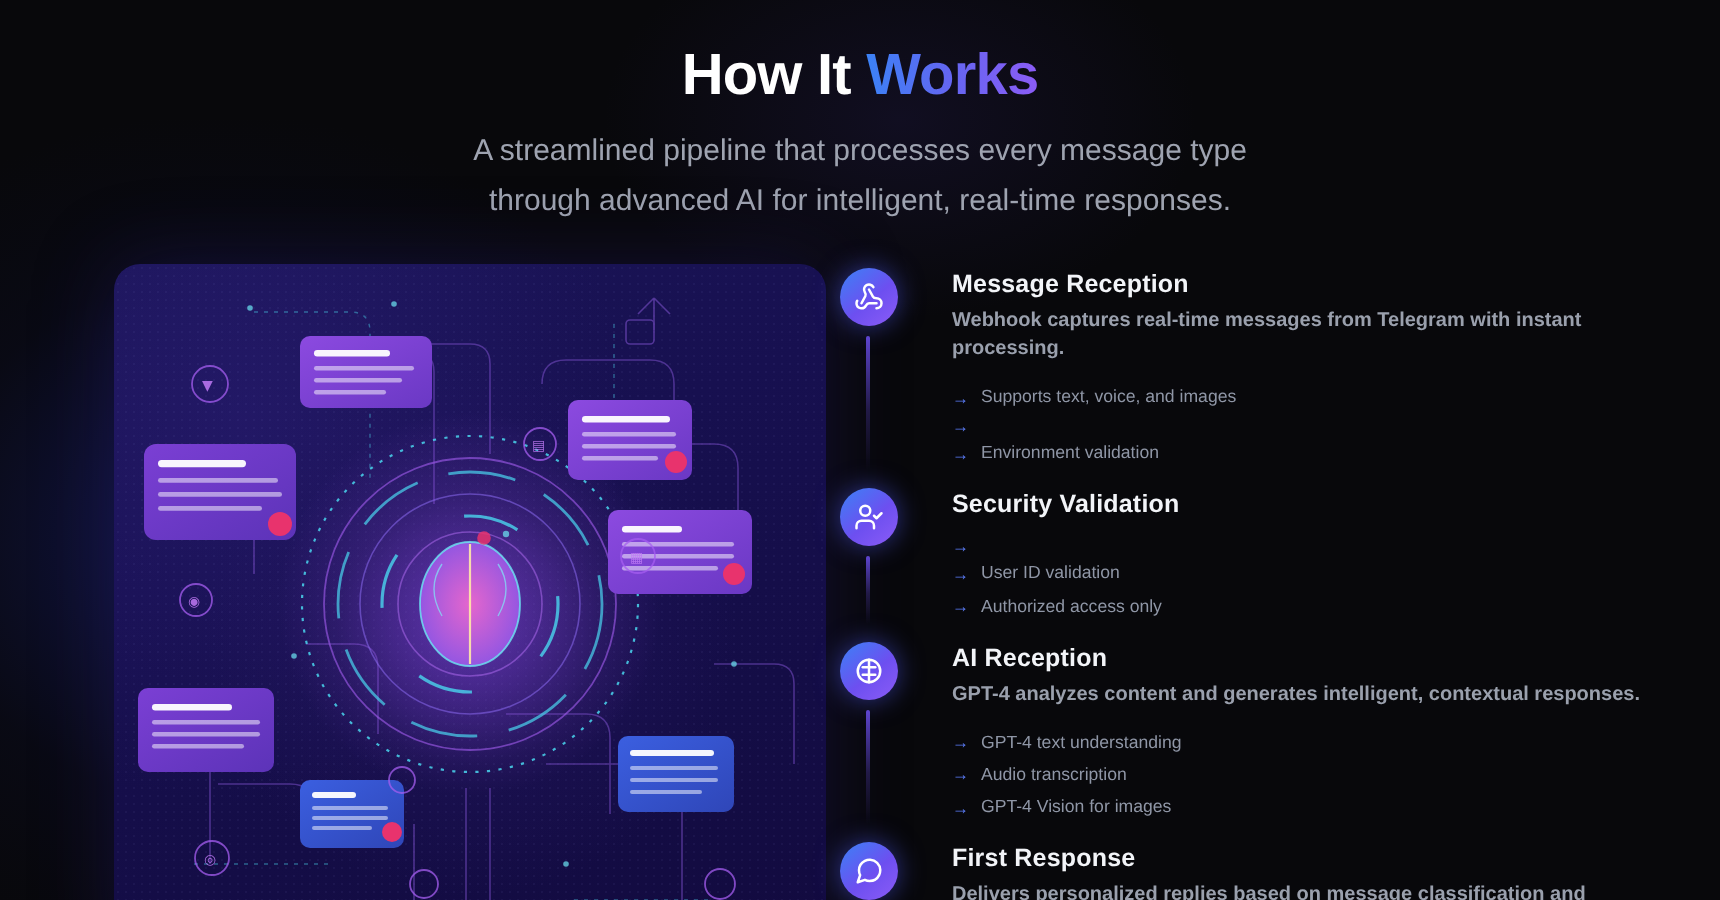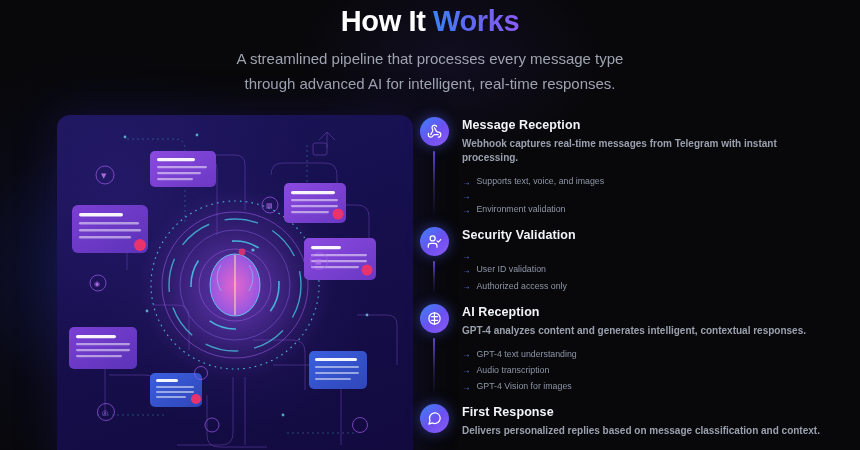--- a/index.html
+++ b/index.html
@@ -12,21 +12,21 @@
   }
   
   .bg-glow-a{position:absolute;left:-120px;top:60px;width:460px;height:420px;
     background:radial-gradient(ellipse at center, rgba(26,33,120,.55) 0%, rgba(12,14,46,.25) 45%, rgba(8,8,11,0) 72%);
     pointer-events:none;}
   .bg-glow-b{position:absolute;left:300px;top:-40px;width:300px;height:200px;
     background:radial-gradient(ellipse at center, rgba(40,30,90,.28) 0%, rgba(8,8,11,0) 70%);
     pointer-events:none;}
 
   
-  .header{position:relative;padding-top:4px;text-align:center;}
+  .header{position:relative;padding-top:21px;text-align:center;}
   .title{font-size:29px;font-weight:bold;letter-spacing:-.4px;line-height:1.18;color:#ffffff;}
   .title .grad{
     background:linear-gradient(90deg,#3b82f6 0%,#6366f1 48%,#8b5cf6 100%);
     -webkit-background-clip:text;background-clip:text;color:transparent;
     -webkit-text-fill-color:transparent;
   }
   .subtitle{margin:9px auto 0;width:430px;font-size:15px;line-height:1.65;color:#9ea3b0;}
 
   
   .main{position:relative;display:flex;gap:0;padding:18px 0 0 0;}
@@ -41,21 +41,21 @@
       linear-gradient(160deg,#1b1558 0%,#171050 35%,#140d46 68%,#120a3e 100%);
     box-shadow:0 0 40px rgba(40,30,120,.35);
   }
   .illus .dots{position:absolute;inset:0;opacity:.5;
     background-image:radial-gradient(rgba(140,140,220,.13) 0.6px, transparent 0.7px);
     background-size:4px 4px;}
   .illus svg{position:absolute;inset:0;}
 
   
   .steps{flex:1;padding:2px 30px 0 4px;}
-  .step{position:relative;display:flex;gap:13px;padding-bottom:9px;}
+  .step{position:relative;display:flex;gap:27px;padding-bottom:9px;}
   .step-icon-col{position:relative;width:30px;flex:0 0 30px;display:flex;flex-direction:column;align-items:center;}
   .step-badge{
     width:29px;height:29px;border-radius:50%;flex:0 0 29px;
     background:linear-gradient(140deg,#3b82f6 0%,#6d4ff0 55%,#8b5cf6 100%);
     display:flex;align-items:center;justify-content:center;
     box-shadow:0 0 13px rgba(79,90,240,.55);
   }
   .step-badge svg{width:15px;height:15px;display:block;}
   .step-line{
     width:1.5px;flex:1;margin-top:5px;border-radius:1px;

